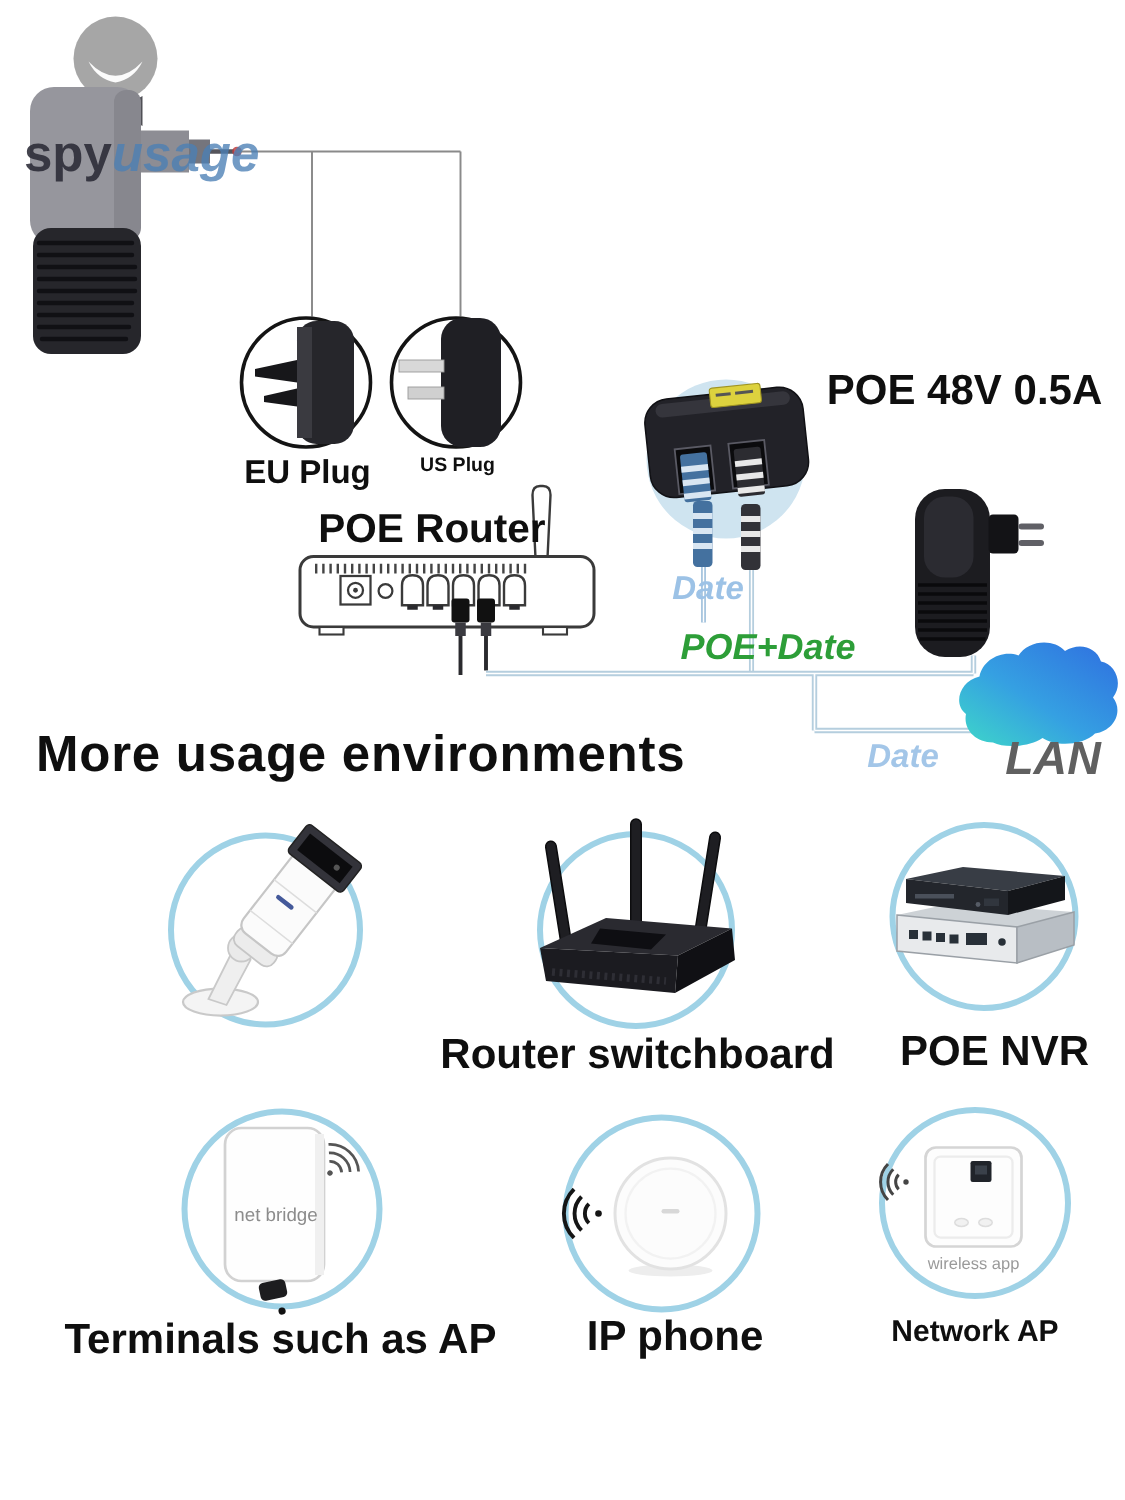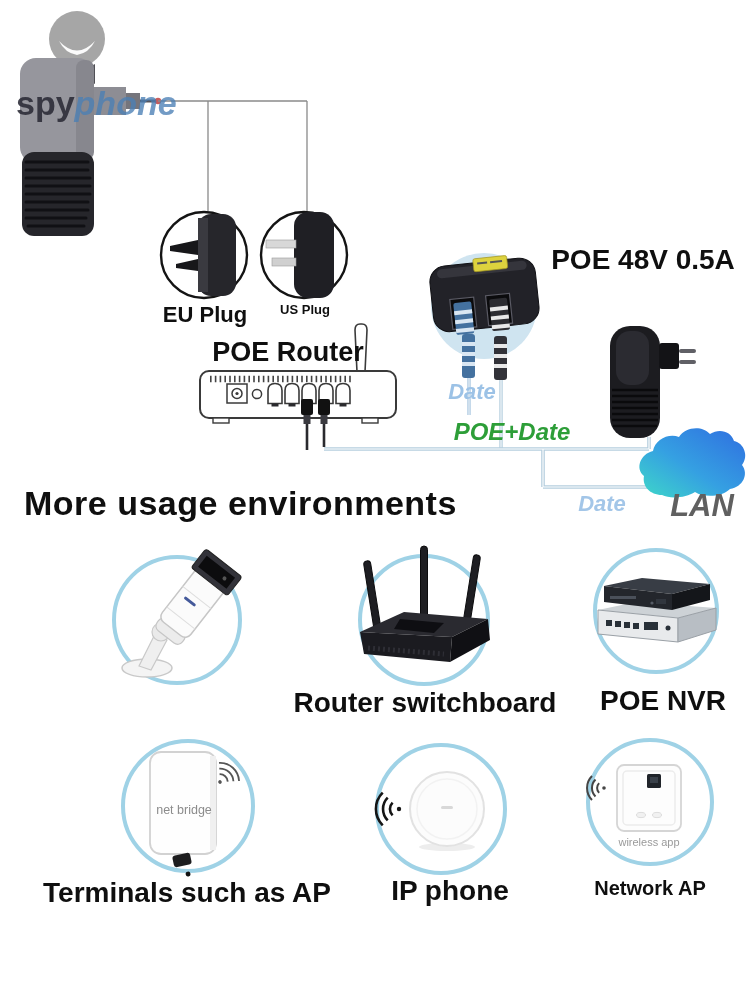--- a/index.html
+++ b/index.html
@@ -248,21 +248,21 @@
     <text x="-1" y="46" font-size="11" fill="#9a9a9a" text-anchor="middle">wireless app</text>
     <g transform="translate(-46,-12) rotate(-90)" stroke="#454545" stroke-width="2" fill="none">
       <circle cx="0" cy="0" r="1.8" fill="#454545" stroke="none"></circle>
       <path d="M-4.9,-4.9 A7,7 0 0 1 4.9,-4.9"></path>
       <path d="M-8.5,-8.5 A12,12 0 0 1 8.5,-8.5"></path>
       <path d="M-12,-12 A17,17 0 0 1 12,-12"></path>
     </g>
   </g>
 </svg>
 
-<div class="wm"><span class="p1">spy</span><span class="p2">phone</span></div>
+<div class="wm"><span class="p1">spy</span><span class="p2">usage</span></div>
 
 <div class="t lbl-eu">EU Plug</div>
 <div class="t lbl-us">US Plug</div>
 <div class="t lbl-router">POE Router</div>
 <div class="t lbl-spec">POE 48V 0.5A</div>
 <div class="t lbl-date1">Date</div>
 <div class="t lbl-poedate">POE+Date</div>
 <div class="t lbl-date2">Date</div>
 <div class="t lbl-lan">LAN</div>
 

